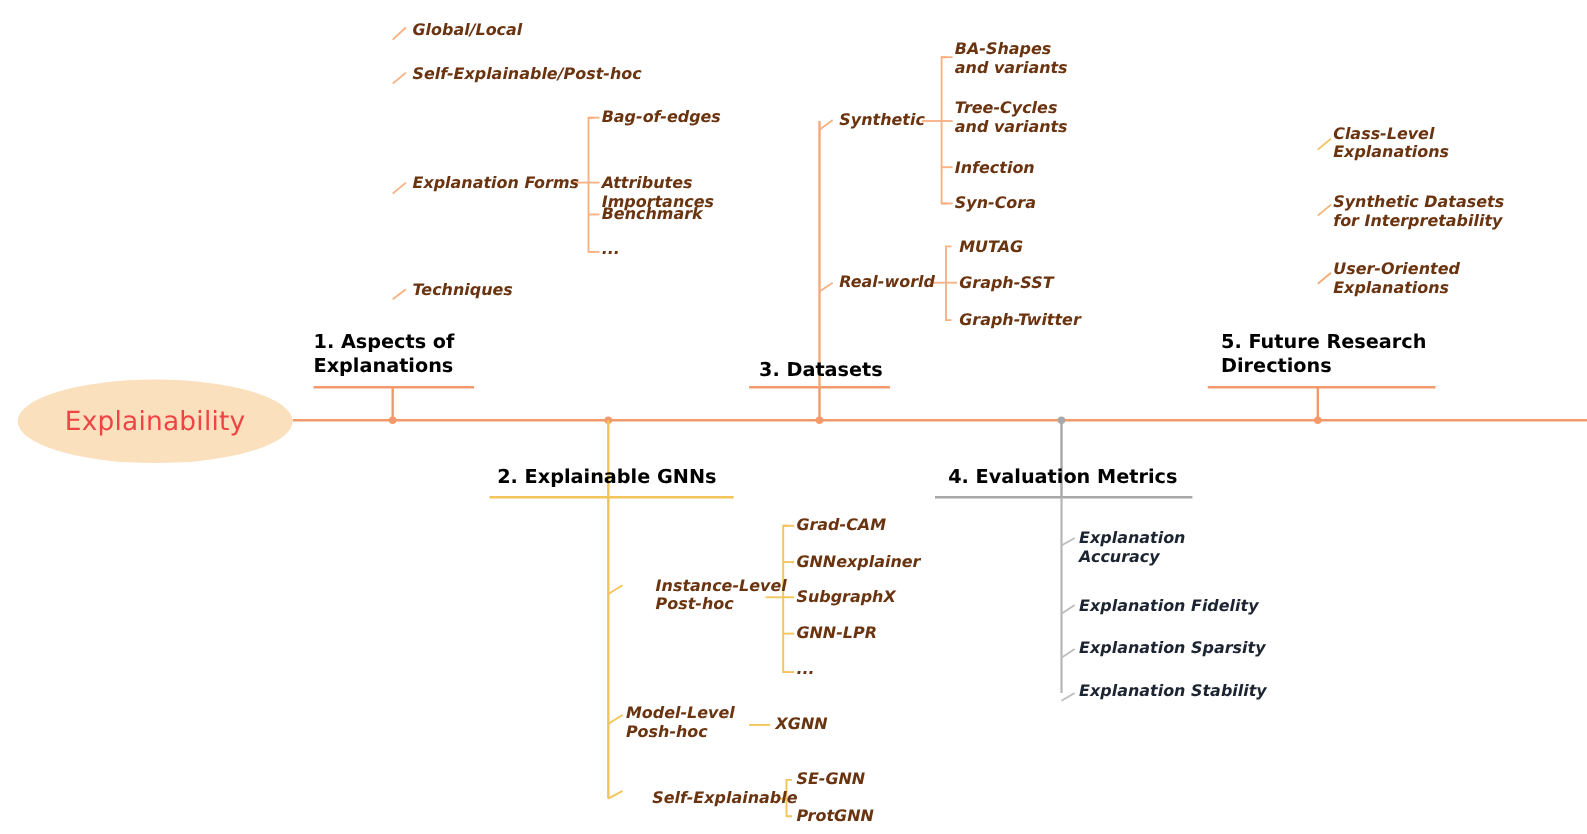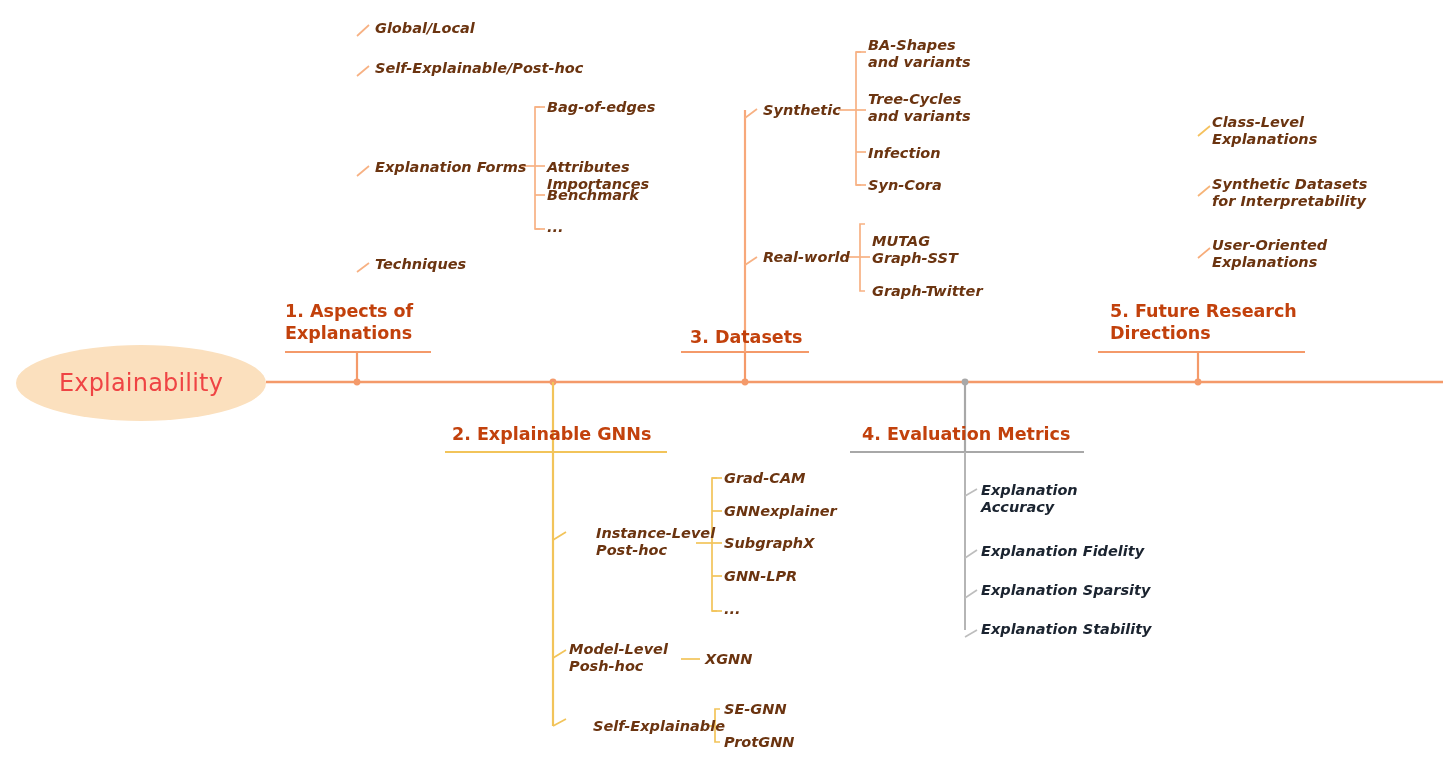--- a/index.html
+++ b/index.html
@@ -48,21 +48,21 @@
     font-size: 24px;
     font-weight: normal;
     color: #ef4444;
     letter-spacing: .2px;
   }
   
   .sec-head {
     position: absolute;
     font-size: 17.5px;
     font-weight: bold;
-    color: #c2410c;
+    color: #000000;
     line-height: 1.28;
     white-space: pre;
   }
   
   .brown {
     color: #6B3410;
     font-size: 14.5px;
   }
   .navy {
     color: #1b2430;
@@ -198,21 +198,21 @@
 
   <div class="sec-head" style="left:690px; top:326px;">3. Datasets</div>
   <div class="lbl brown" style="left:763px; top:102px;">Synthetic</div>
   <div class="lbl brown" style="left:763px; top:249px;">Real-world</div>
   <div class="lbl brown" style="left:868px; top:37px;">BA-Shapes
 and variants</div>
   <div class="lbl brown" style="left:868px; top:91px;">Tree-Cycles
 and variants</div>
   <div class="lbl brown" style="left:868px; top:145px;">Infection</div>
   <div class="lbl brown" style="left:868px; top:177px;">Syn-Cora</div>
-  <div class="lbl brown" style="left:872px; top:217px;margin-top:16px;">MUTAG</div>
+  <div class="lbl brown" style="left:872px; top:217px;">MUTAG</div>
   <div class="lbl brown" style="left:872px; top:250px;">Graph-SST</div>
   <div class="lbl brown" style="left:872px; top:283px;">Graph-Twitter</div>
 
   <div class="sec-head" style="left:862px; top:423px;">4. Evaluation Metrics</div>
   <div class="lbl navy" style="left:981px; top:482px;">Explanation
 Accuracy</div>
   <div class="lbl navy" style="left:981px; top:543px;">Explanation Fidelity</div>
   <div class="lbl navy" style="left:981px; top:582px;">Explanation Sparsity</div>
   <div class="lbl navy" style="left:981px; top:621px;">Explanation Stability</div>
 

